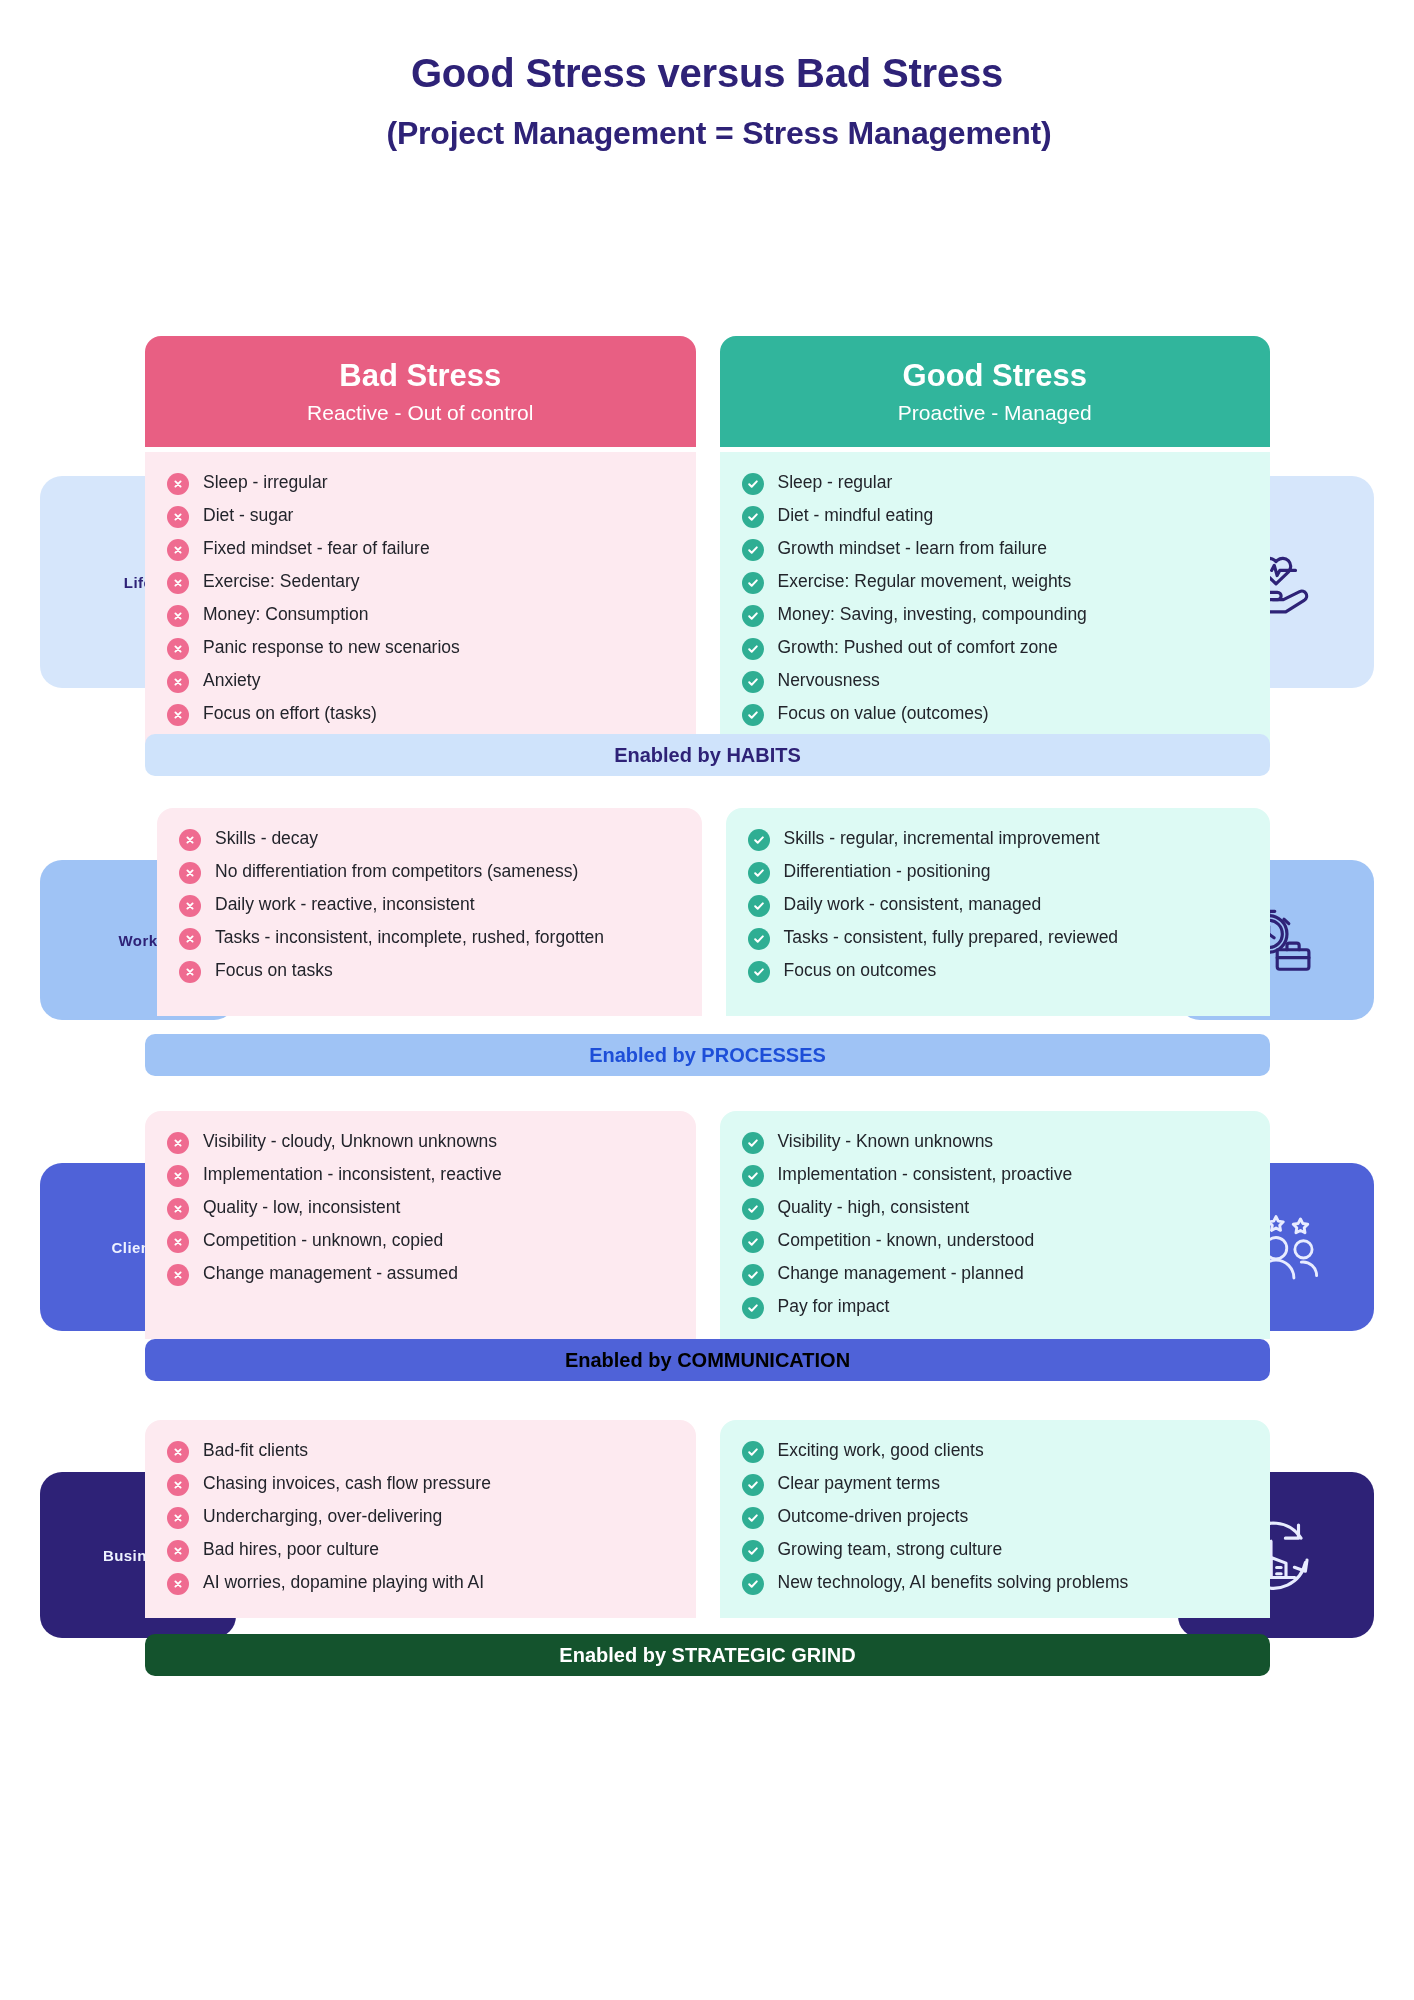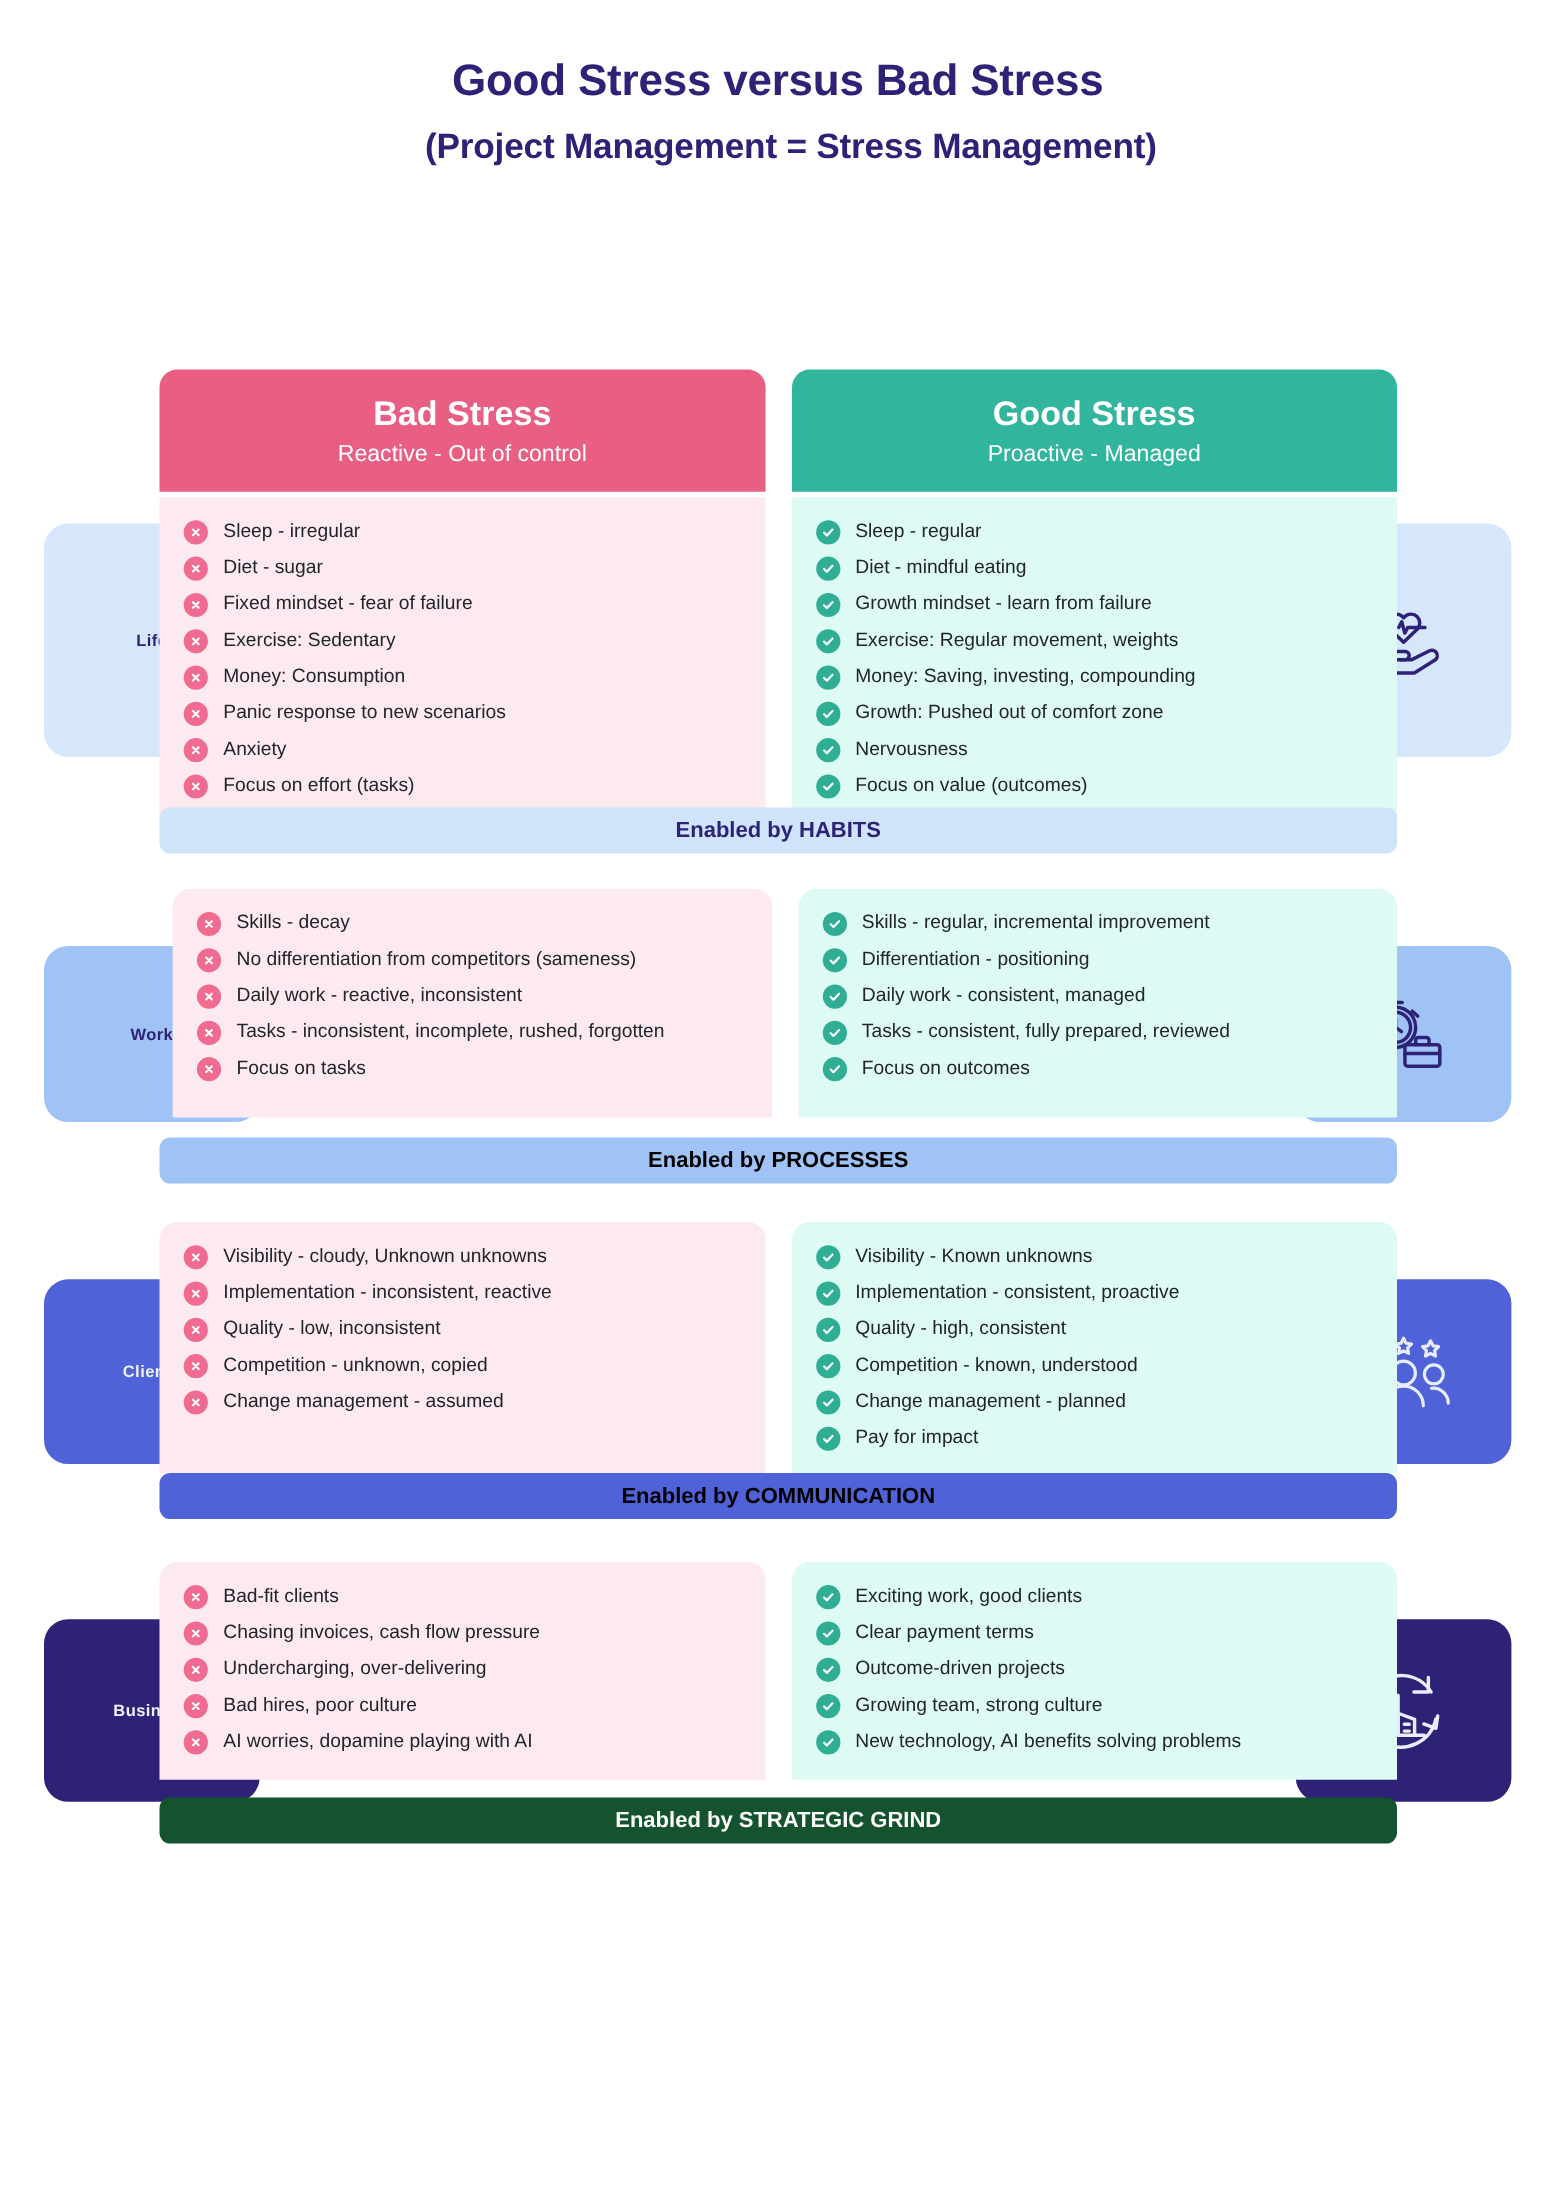--- a/index.html
+++ b/index.html
@@ -165,21 +165,21 @@
     width: 1125px;
     height: 42px;
     border-radius: 10px;
     display: flex;
     align-items: center;
     justify-content: center;
     font-size: 20px;
     font-weight: 800;
   }
   .e-life    { background: #cfe3fb; color: #2e2277; }
-  .e-work    { background: #9fc3f5; color: #000000; }
+  .e-work    { background: #9fc3f5; color: #1d4ed8; }
   .e-clients { background: #4f62d8; color: #000000; }
   .e-business{ background: #14532d; color: #ffffff; }
 </style>
 </head>
 <body>
 
 <div class="page">
 
   <div class="title-block">
     <div class="main-title">Good Stress versus Bad Stress</div>

